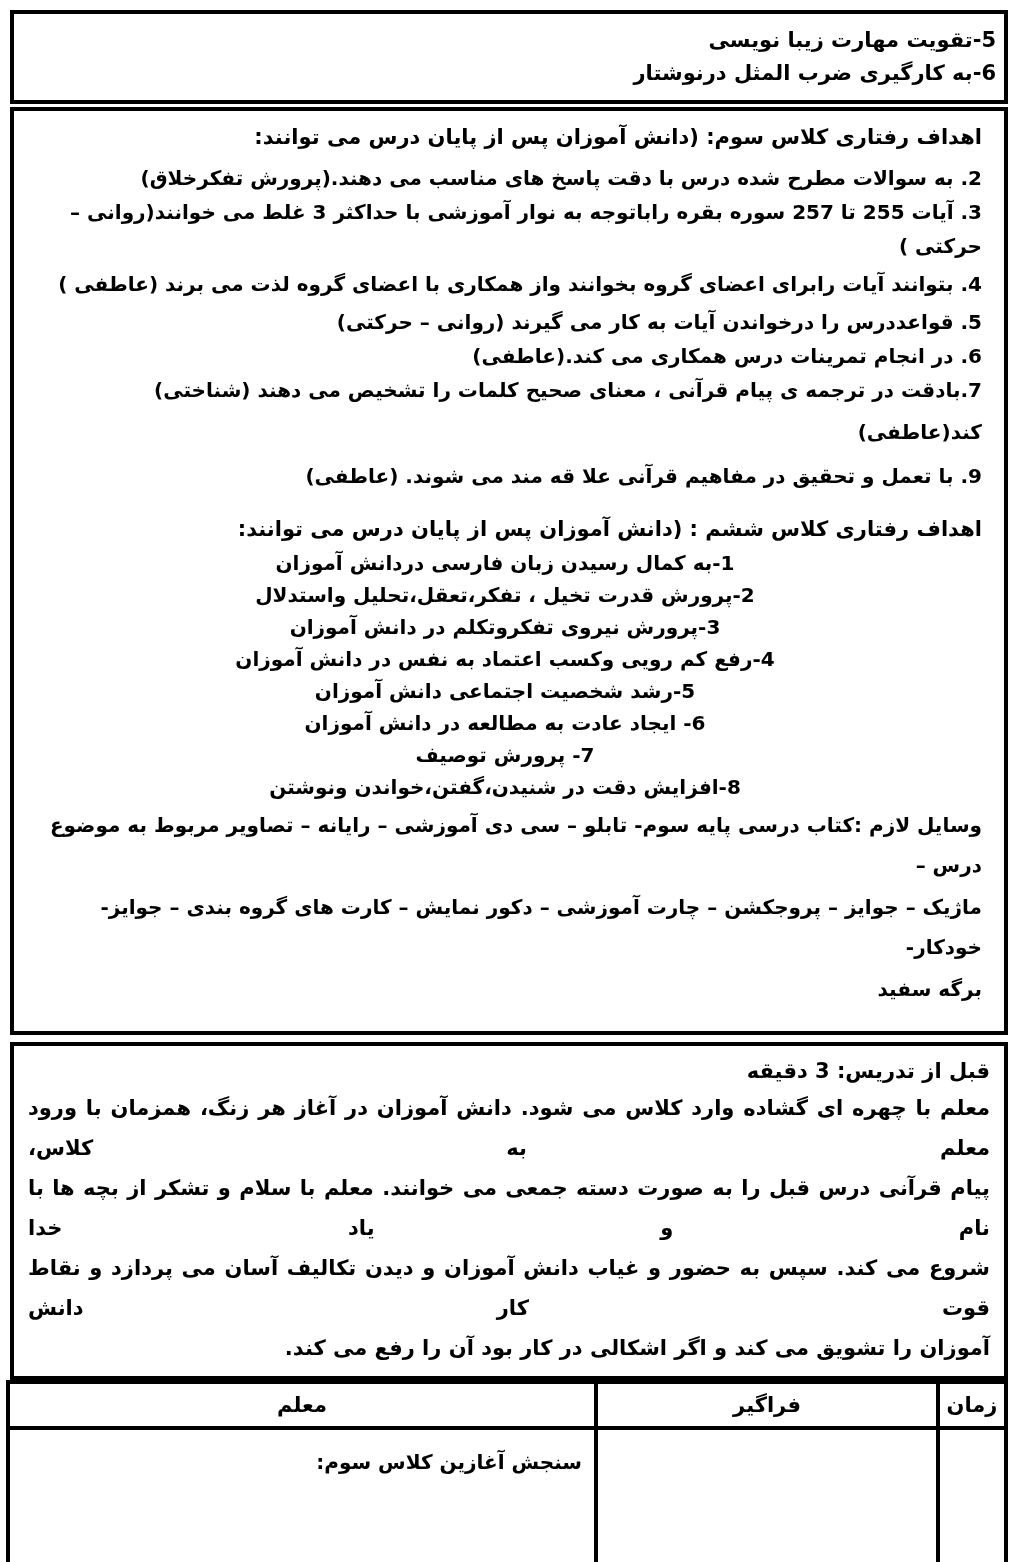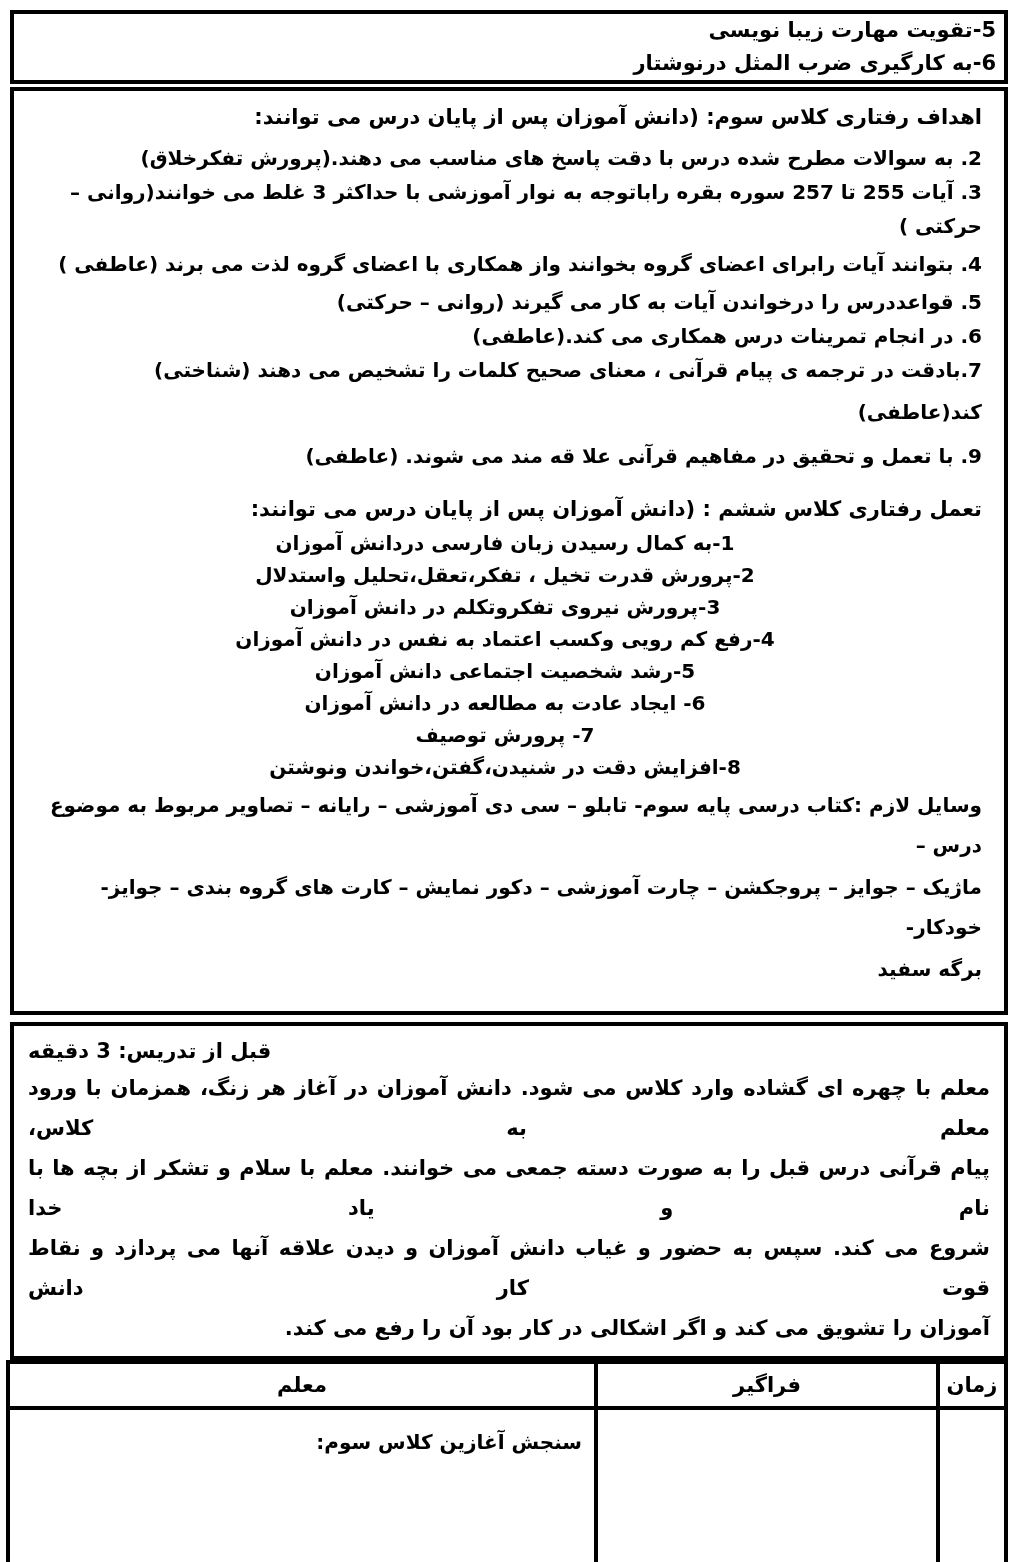--- a/index.html
+++ b/index.html
@@ -16,37 +16,37 @@
     overflow: hidden;
     background: #ffffff;
     direction: rtl;
   }
   .box {
     border: 4px solid #000000;
     margin: 0 10px;
     background: #ffffff;
   }
   
-  .top-box { margin-top: 10px; padding: 0 8px; }
+  .top-box { margin-top: 10px; padding: 10px 8px; }
   .top-box .line { font-size: 21px; line-height: 33px; text-align: right; }
 
   
   .objectives-box { margin-top: 3px; padding: 6px 22px 22px 14px; }
   .obj-heading { font-size: 21px; line-height: 40px; margin-bottom: 4px; text-align: right; }
   .obj-heading.second { line-height: 36px; margin-bottom: 0; }
   .c3-line { font-size: 20px; line-height: 34px; text-align: right; }
   .c3-line.wide { line-height: 50px; }
   .c3-line.last { line-height: 38px; margin-bottom: 16px; }
   .c3-line.sp { margin-bottom: 4px; }
   .c6-line { font-size: 20px; line-height: 32px; text-align: center; }
   .materials-line { font-size: 20px; line-height: 40px; text-align: right; margin-top: 2px; }
 
   
   .before-box { margin-top: 7px; padding: 8px 14px; }
-  .before-title { font-size: 21px; line-height: 34px; text-align: left; }
+  .before-title { font-size: 21px; line-height: 34px; text-align: right; }
   .before-line { font-size: 21px; line-height: 40px; text-align: justify; text-align-last: justify; }
   .before-line.last { text-align: center; text-align-last: right; }
 
   
   table.lesson-table {
     border-collapse: collapse;
     table-layout: fixed;
     width: 998px;
     margin: 0 10px;
     background: #ffffff;
@@ -79,40 +79,40 @@
     <div class="obj-heading">اهداف رفتاری کلاس سوم: (دانش آموزان پس از پایان درس می توانند:</div>
     <div class="c3-line">2. به سوالات مطرح شده درس با دقت پاسخ های مناسب می دهند.(پرورش تفکرخلاق)</div>
     <div class="c3-line sp">3. آیات 255 تا  257 سوره بقره راباتوجه به نوار آموزشی با حداکثر 3 غلط می خوانند(روانی – حرکتی )</div>
     <div class="c3-line sp">4. بتوانند آیات رابرای اعضای گروه بخوانند واز همکاری با اعضای گروه لذت می برند (عاطفی )</div>
     <div class="c3-line">5. قواعددرس را درخواندن آیات به کار می گیرند (روانی – حرکتی)</div>
     <div class="c3-line">6. در انجام تمرینات درس همکاری می کند.(عاطفی)</div>
     <div class="c3-line">7.بادقت در ترجمه ی پیام قرآنی ، معنای صحیح کلمات را تشخیص می دهند (شناختی)</div>
     <div class="c3-line wide">کند(عاطفی)</div>
     <div class="c3-line last">9. با تعمل و تحقیق در مفاهیم قرآنی علا قه مند می شوند. (عاطفی)</div>
 
-    <div class="obj-heading second">تعمل رفتاری کلاس ششم : (دانش آموزان پس از پایان درس می توانند:</div>
+    <div class="obj-heading second">اهداف رفتاری کلاس ششم : (دانش آموزان پس از پایان درس می توانند:</div>
     <div class="c6-line">1-به کمال رسیدن زبان فارسی دردانش آموزان</div>
     <div class="c6-line">2-پرورش قدرت تخیل ، تفکر،تعقل،تحلیل واستدلال</div>
     <div class="c6-line">3-پرورش نیروی تفکروتکلم در دانش آموزان</div>
     <div class="c6-line">4-رفع کم رویی وکسب اعتماد به نفس در دانش آموزان</div>
     <div class="c6-line">5-رشد شخصیت اجتماعی دانش آموزان</div>
     <div class="c6-line">6- ایجاد عادت به مطالعه در دانش آموزان</div>
     <div class="c6-line">7- پرورش توصیف</div>
     <div class="c6-line">8-افزایش دقت در شنیدن،گفتن،خواندن ونوشتن</div>
 
     <div class="materials-line">وسایل لازم :کتاب درسی پایه سوم- تابلو – سی دی آموزشی – رایانه – تصاویر مربوط به موضوع درس –</div>
     <div class="materials-line">ماژیک – جوایز – پروجکشن – چارت آموزشی – دکور نمایش – کارت های گروه بندی – جوایز- خودکار-</div>
     <div class="materials-line">برگه سفید</div>
   </div>
 
   <div class="box before-box">
     <div class="before-title">قبل از تدریس: 3 دقیقه</div>
     <div class="before-line">معلم با چهره ای گشاده وارد کلاس می شود. دانش آموزان در آغاز هر زنگ، همزمان با ورود معلم به کلاس،</div>
     <div class="before-line">پیام قرآنی درس قبل را به صورت دسته جمعی می خوانند. معلم با سلام و تشکر از بچه ها با نام و یاد خدا</div>
-    <div class="before-line">شروع می کند. سپس به حضور و غیاب دانش آموزان و دیدن علاقه آنها می پردازد و نقاط قوت کار دانش</div>
+    <div class="before-line">شروع می کند. سپس به حضور و غیاب دانش آموزان و دیدن تکالیف آسان می پردازد و نقاط قوت کار دانش</div>
     <div class="before-line last">آموزان را تشویق می کند و اگر اشکالی در کار بود آن را رفع می کند.</div>
   </div>
 
   <table class="lesson-table t1">
     <colgroup>
       <col class="col-time">
       <col class="col-learner">
       <col class="col-teacher">
     </colgroup>
     <tbody>

